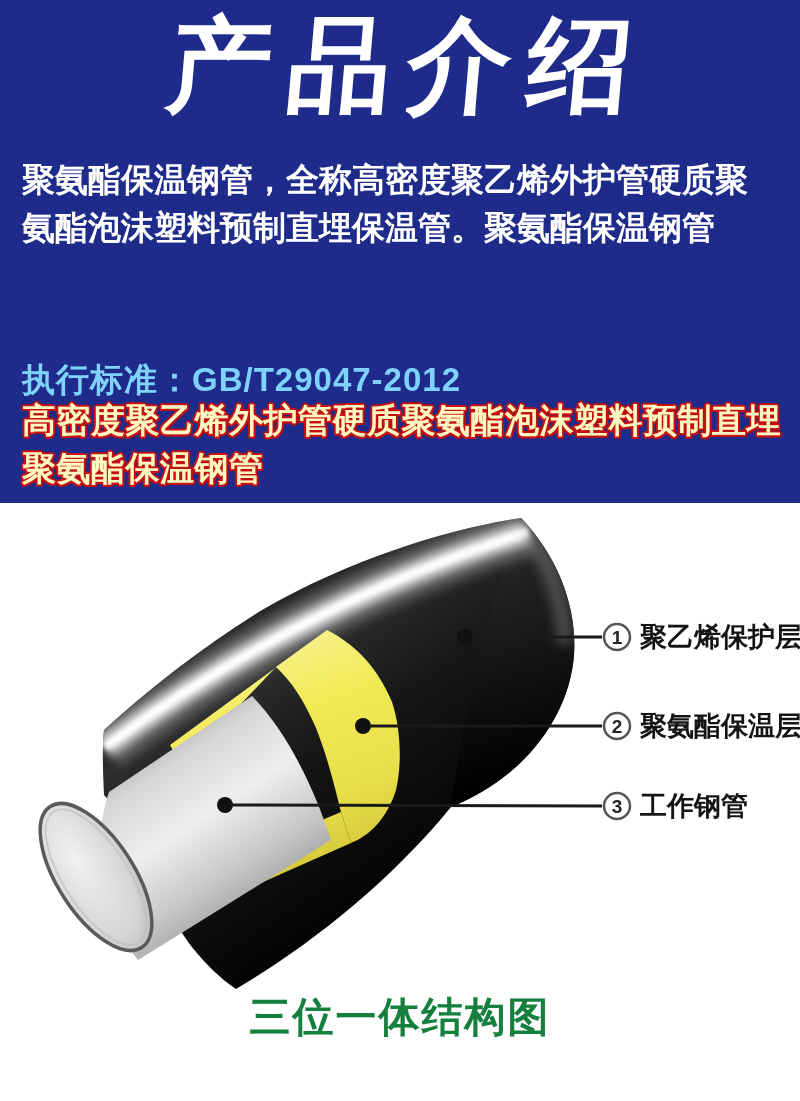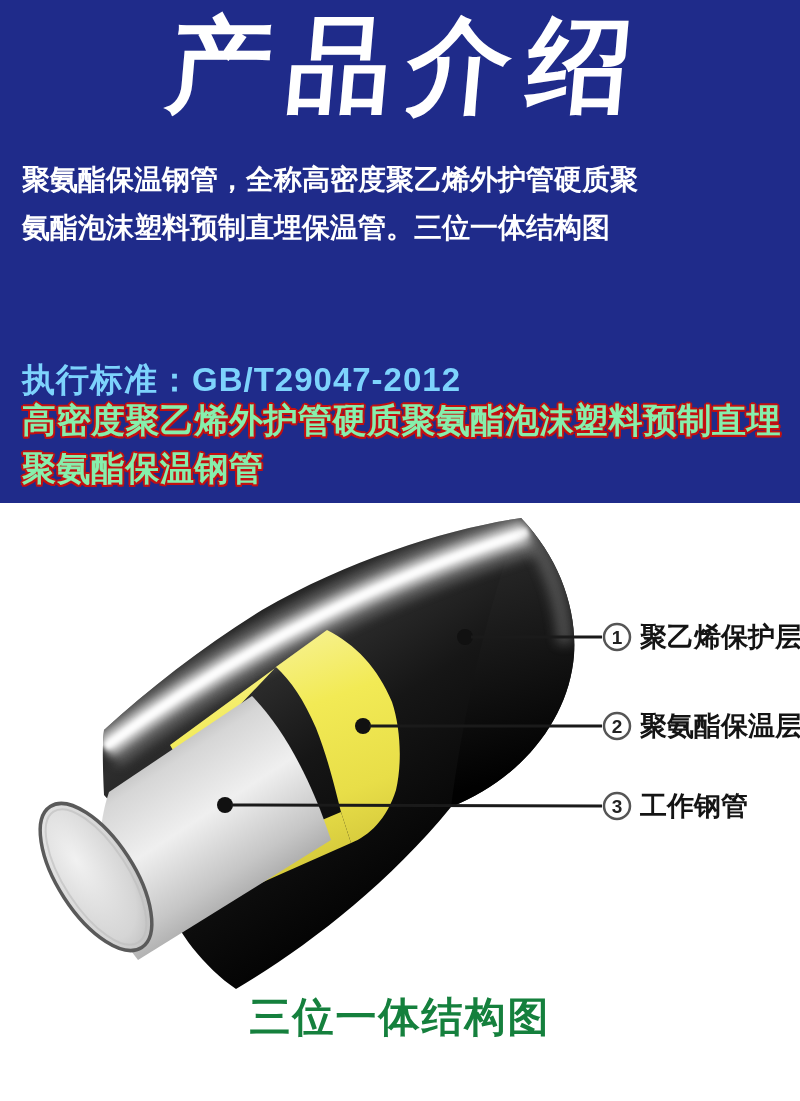--- a/index.html
+++ b/index.html
@@ -15,32 +15,32 @@
   .title{
     position:absolute;left:0;top:4px;width:800px;height:122px;
     line-height:122px;text-align:center;
     color:#ffffff;font-size:104px;font-weight:900;
     letter-spacing:16px;text-indent:16px;
     transform:skewX(-5deg);
     white-space:nowrap;
   }
   .intro{
     position:absolute;left:22px;top:156px;width:762px;
-    color:#ffffff;font-size:28px;font-weight:700;
+    color:#ffffff;font-size:33px;font-weight:700;
     line-height:48px;letter-spacing:0px;
   }
   .intro .line{white-space:nowrap;}
   .standard{
     position:absolute;left:22px;top:358px;width:762px;
     color:#7dd3fc;font-size:33px;font-weight:900;
     line-height:44px;white-space:nowrap;letter-spacing:1px;
   }
   .standard-name{
     position:absolute;left:22px;top:396px;width:762px;
-    color:#86efac;font-size:34px;font-weight:900;
+    color:#fef9c3;font-size:34px;font-weight:900;
     line-height:48px;letter-spacing:0.5px;
     text-shadow:
       2px 0 0 #c41010, -2px 0 0 #c41010,
       0 2px 0 #c41010, 0 -2px 0 #c41010,
       1.5px 1.5px 0 #c41010, -1.5px 1.5px 0 #c41010,
       1.5px -1.5px 0 #c41010, -1.5px -1.5px 0 #c41010;
   }
   .standard-name .line{white-space:nowrap;}
   .white-section{
     position:absolute;left:0;top:503px;width:800px;height:598px;
@@ -64,21 +64,21 @@
 </head>
 <body>
 
 <div class="page">
 
   <div class="blue-section">
     <div class="title">产品介绍</div>
 
     <div class="intro">
       <div class="line">聚氨酯保温钢管，全称高密度聚乙烯外护管硬质聚</div>
-      <div class="line">氨酯泡沫塑料预制直埋保温管。三位一体结构图</div>
+      <div class="line">氨酯泡沫塑料预制直埋保温管。聚氨酯保温钢管</div>
     </div>
 
     <div class="standard">执行标准：GB/T29047-2012</div>
 
     <div class="standard-name">
       <div class="line">高密度聚乙烯外护管硬质聚氨酯泡沫塑料预制直埋</div>
       <div class="line">聚氨酯保温钢管</div>
     </div>
   </div>
 

